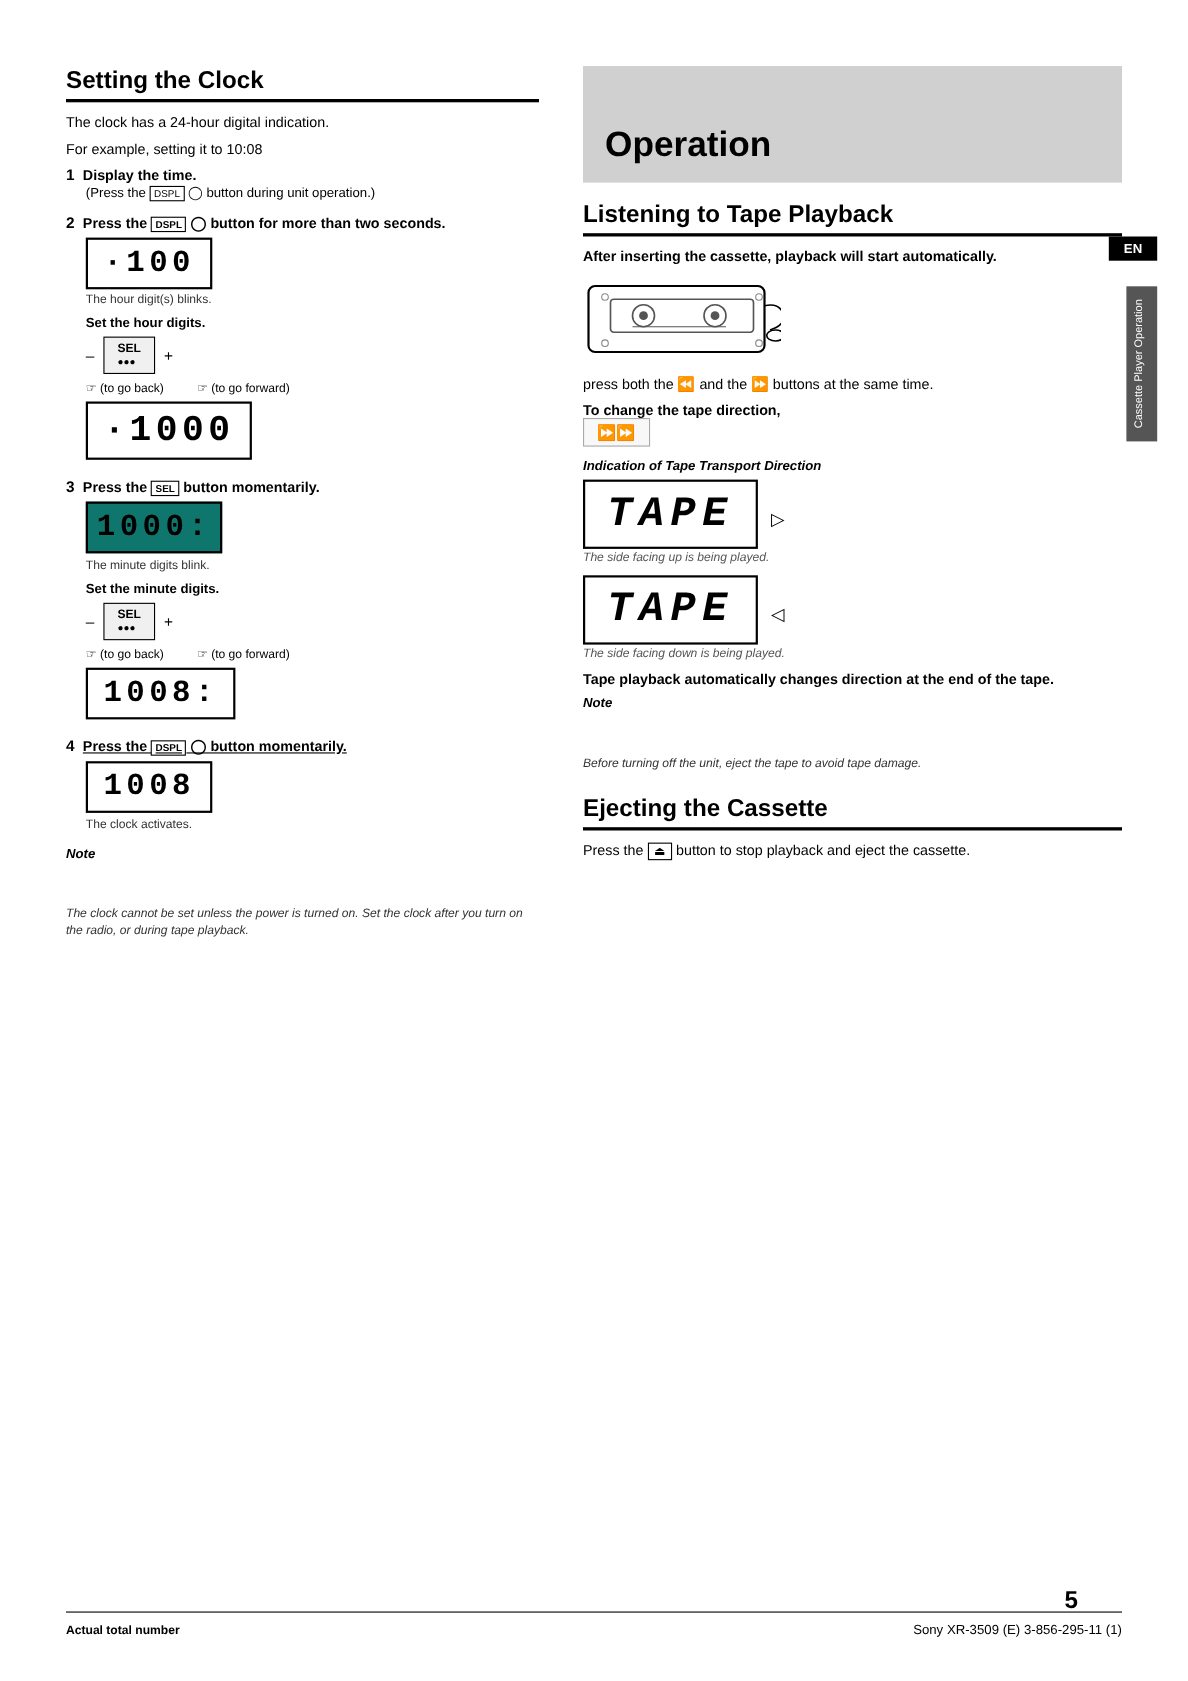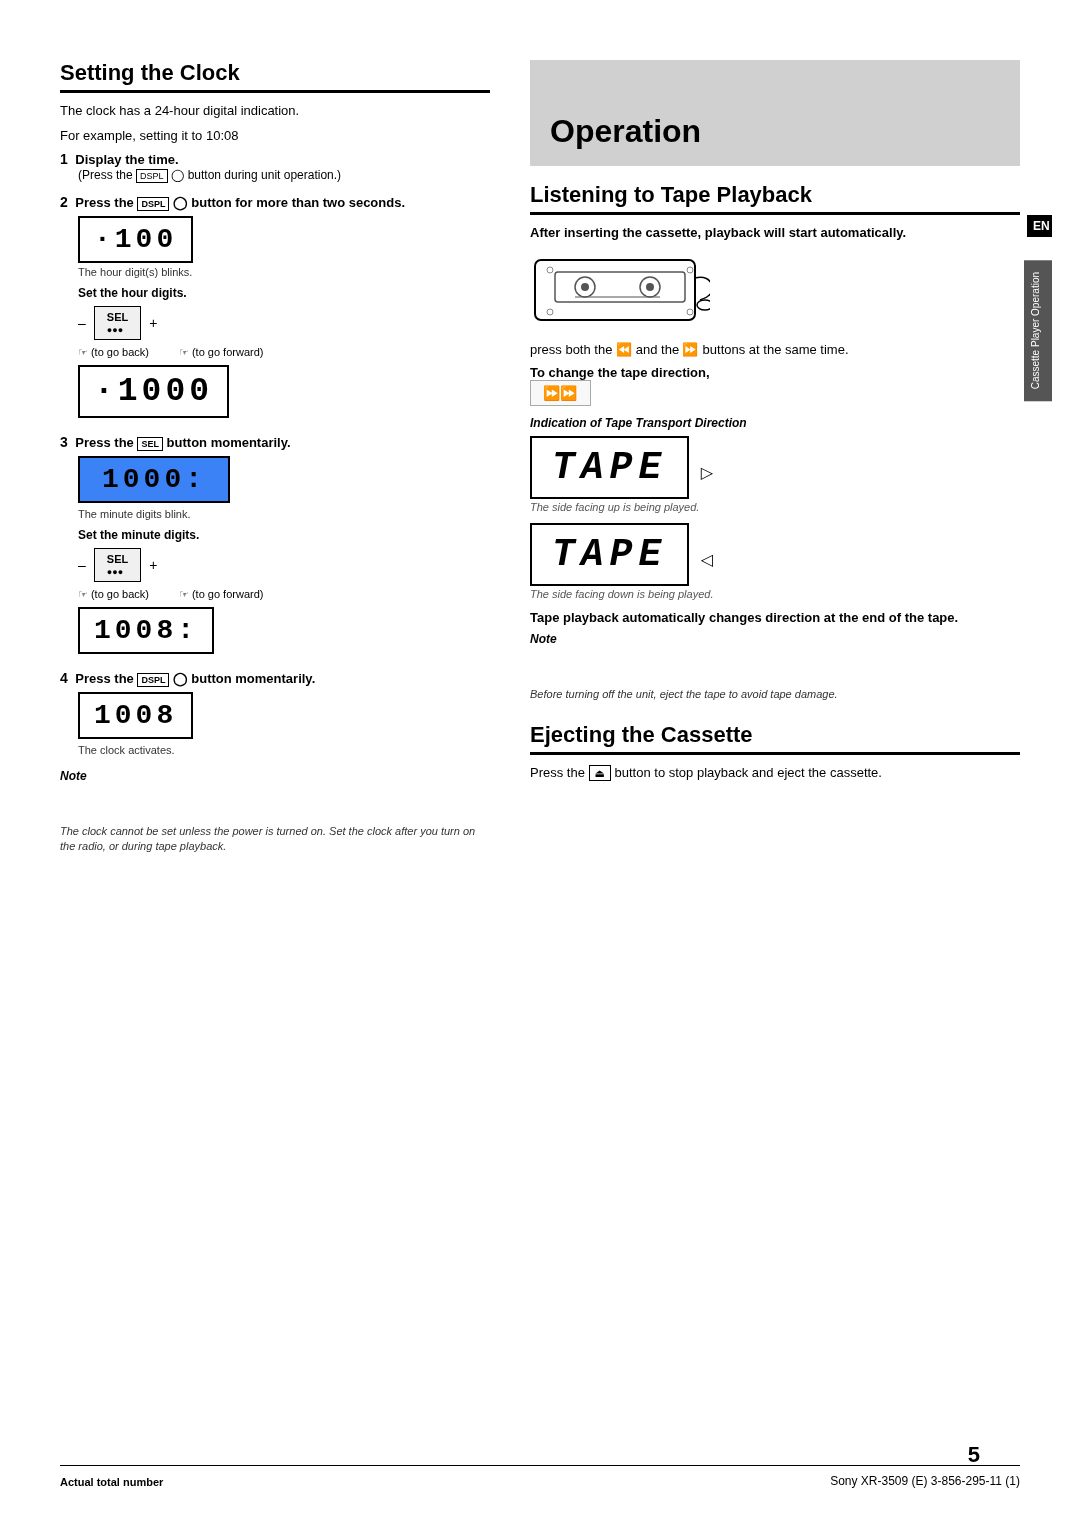--- a/index.html
+++ b/index.html
@@ -114,21 +114,21 @@
       text-orientation: mixed;
       transform: rotate(180deg);
       padding: 12px 6px;
       text-align: center;
     }
 
     .en-badge {
       position: absolute;
       right: -32px;
       top: 155px;
-      width: 25px;
+      width: 44px;
       background: #000;
       color: #fff;
       font-size: 12px;
       font-weight: bold;
       padding: 4px 6px;
       text-align: center;
     }
 
     
     .page-num {
@@ -213,21 +213,21 @@
             <span style="font-family:'Courier New',monospace; font-size:33px; font-weight:bold; letter-spacing:4px;">·1000</span>
           </div>
         </div>
       </div>
 
       <div class="step">
         <span class="step-num">3&nbsp;</span>
         <span style="font-weight:bold; font-size:13px;">Press the <span style="border:1px solid #000; font-size:9px; padding:1px 3px;">SEL</span> button momentarily.</span>
         <div class="step-indent">
           
-          <div style="border:2px solid #000; padding:6px 22px; display:inline-block; background:#3b82f6; margin:6px 0 2px 0;">
+          <div style="border:2px solid #000; padding:6px 8px; display:inline-block; background:#0f766e; margin:6px 0 2px 0;">
             <span style="font-family:'Courier New',monospace; font-size:28px; font-weight:bold; letter-spacing:4px;">1000:</span>
           </div>
           <div class="caption-text">The minute digits blink.</div>
 
           
           <div style="font-weight:bold; font-size:12px; margin-bottom:4px;">Set the minute digits.</div>
           <div class="sel-row">
             <span style="font-size:14px;">–</span>
             <div style="border:1px solid #000; padding:4px 12px; font-size:11px; font-weight:bold; background:#f0f0f0;">SEL<br><span style="font-size:9px; font-weight:normal;">●●●</span></div>
             <span style="font-size:14px;">+</span>
@@ -239,21 +239,21 @@
 
           
           <div style="border:2px solid #000; padding:6px 14px; display:inline-block; background:#fff; margin-bottom:4px;">
             <span style="font-family:'Courier New',monospace; font-size:28px; font-weight:bold; letter-spacing:4px;">1008:</span>
           </div>
         </div>
       </div>
 
       <div class="step">
         <span class="step-num">4&nbsp;</span>
-        <span style="font-weight:bold; font-size:13px;">Press the <span style="border:1px solid #000; font-size:9px; padding:1px 3px;">DSPL</span> ◯ button momentarily.</span>
+        <span style="font-weight:bold; font-size:13px;text-decoration:underline;">Press the <span style="border:1px solid #000; font-size:9px; padding:1px 3px;">DSPL</span> ◯ button momentarily.</span>
         <div class="step-indent">
           
           <div style="border:2px solid #000; padding:6px 14px; display:inline-block; background:#fff; margin:6px 0 2px 0;">
             <span style="font-family:'Courier New',monospace; font-size:28px; font-weight:bold; letter-spacing:4px;">1008</span>
           </div>
           <div class="caption-text">The clock activates.</div>
         </div>
       </div>
 
       <div style="margin-top:10px;">

